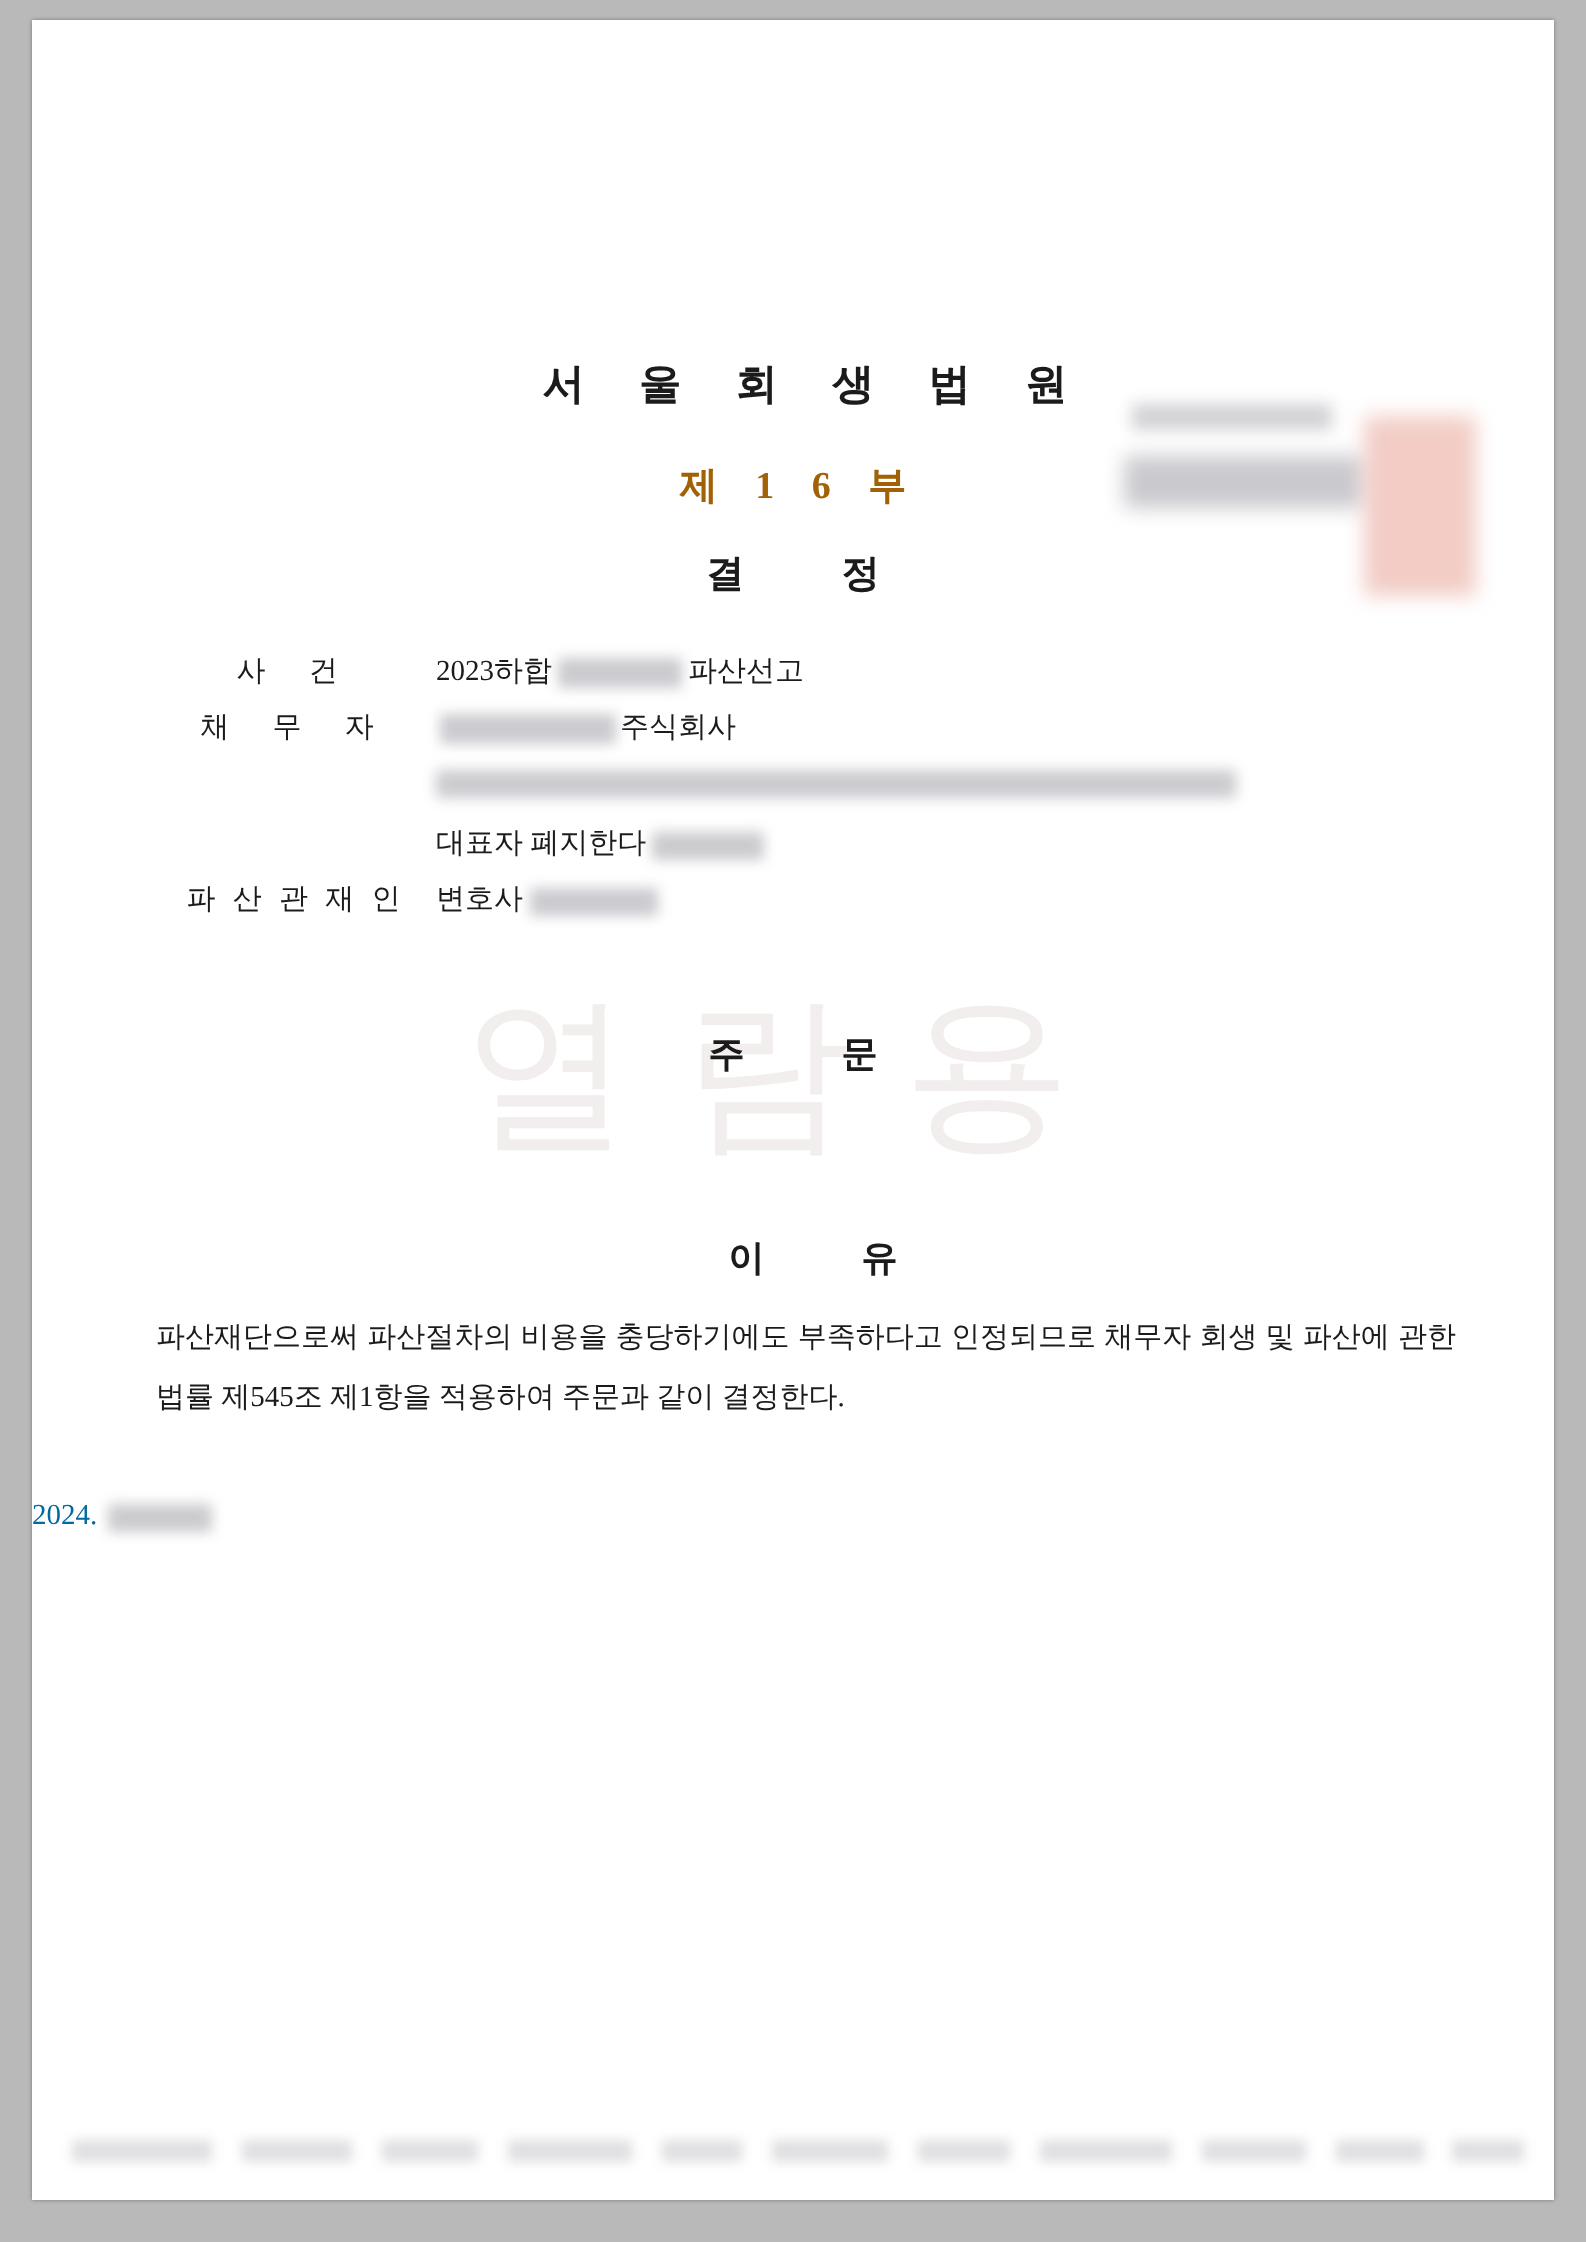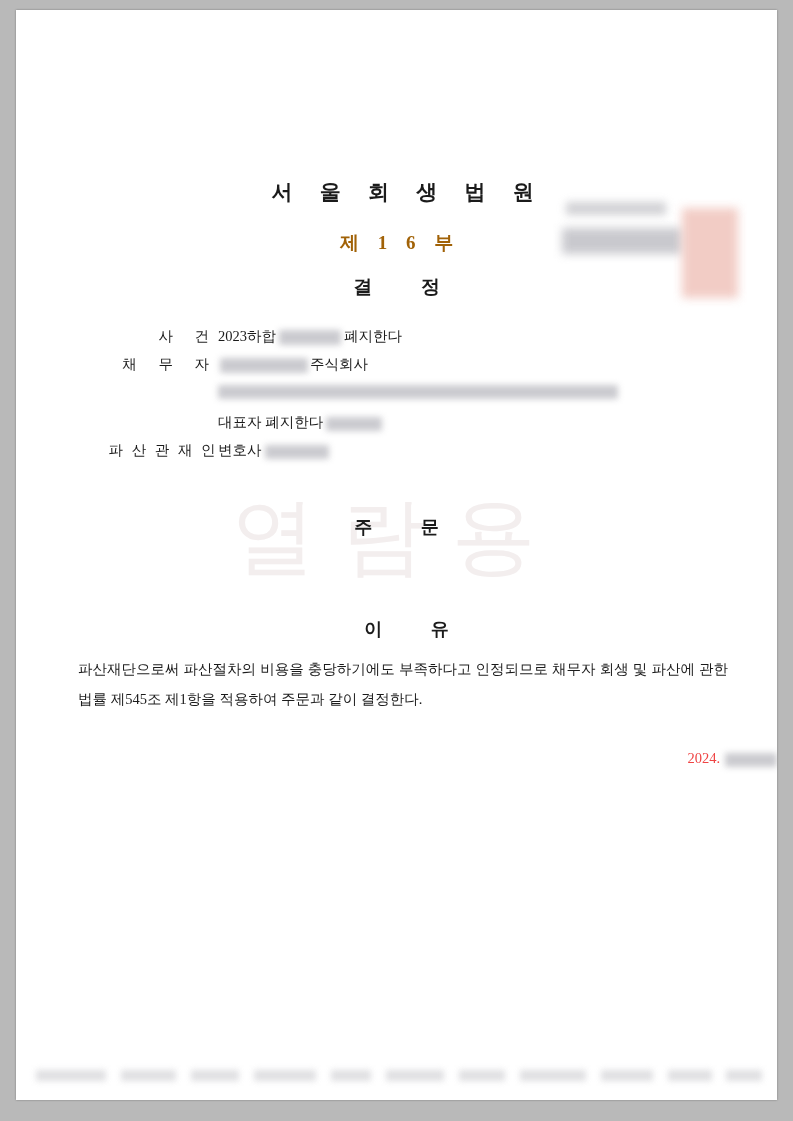--- a/index.html
+++ b/index.html
@@ -121,21 +121,21 @@
   }
   .field-row {
     position: relative;
     height: 28px;
     line-height: 28px;
     white-space: nowrap;
   }
   .field-label {
     display: inline-block;
     width: 140px;
-    text-align: right;
+    text-align: center;
     letter-spacing: 9px;
   }
   .field-label.wide { letter-spacing: 2.5px; }
   .field-value {
     display: inline-block;
   }
 
   
   .redact {
     display: inline-block;
@@ -182,23 +182,23 @@
     color: #1b1b1b;
     text-align: justify;
   }
   #main-text { top: 542px; }
   #reason-text { top: 644px; }
 
   .date-line {
     position: absolute;
     top: 740px;
     left: 0; right: 0;
-    text-align: right;
+    text-align: left;
     font-size: 14.5px;
-    color: #ef4444;
+    color: #0369a1;
   }
 
   
   .footer-smudge {
     position: absolute;
     bottom: 14px;
     left: 0;
     width: 100%;
     height: 16px;
   }
@@ -224,21 +224,21 @@
     <div class="stamp-red"></div>
   </div>
 
   <div class="doc-title">서 울 회 생 법 원</div>
   <div class="doc-div">제 1 6 부</div>
   <div class="doc-kind">결      정</div>
 
   <div class="fields">
 
     <div class="field-row">
-      <span class="field-label">사        건</span><span class="field-value"><span>2023하합</span><span class="redact r1"></span><span>폐지한다</span></span>
+      <span class="field-label">사        건</span><span class="field-value"><span>2023하합</span><span class="redact r1"></span><span>파산선고</span></span>
     </div>
 
     <div class="field-row">
       <span class="field-label">채   무   자</span><span class="field-value"><span class="redact r2"></span><span>주식회사</span></span>
     </div>
 
     <div class="field-row addr-row">
       <span class="field-label"></span><span class="field-value"><span class="redact addr"></span></span>
     </div>
 

